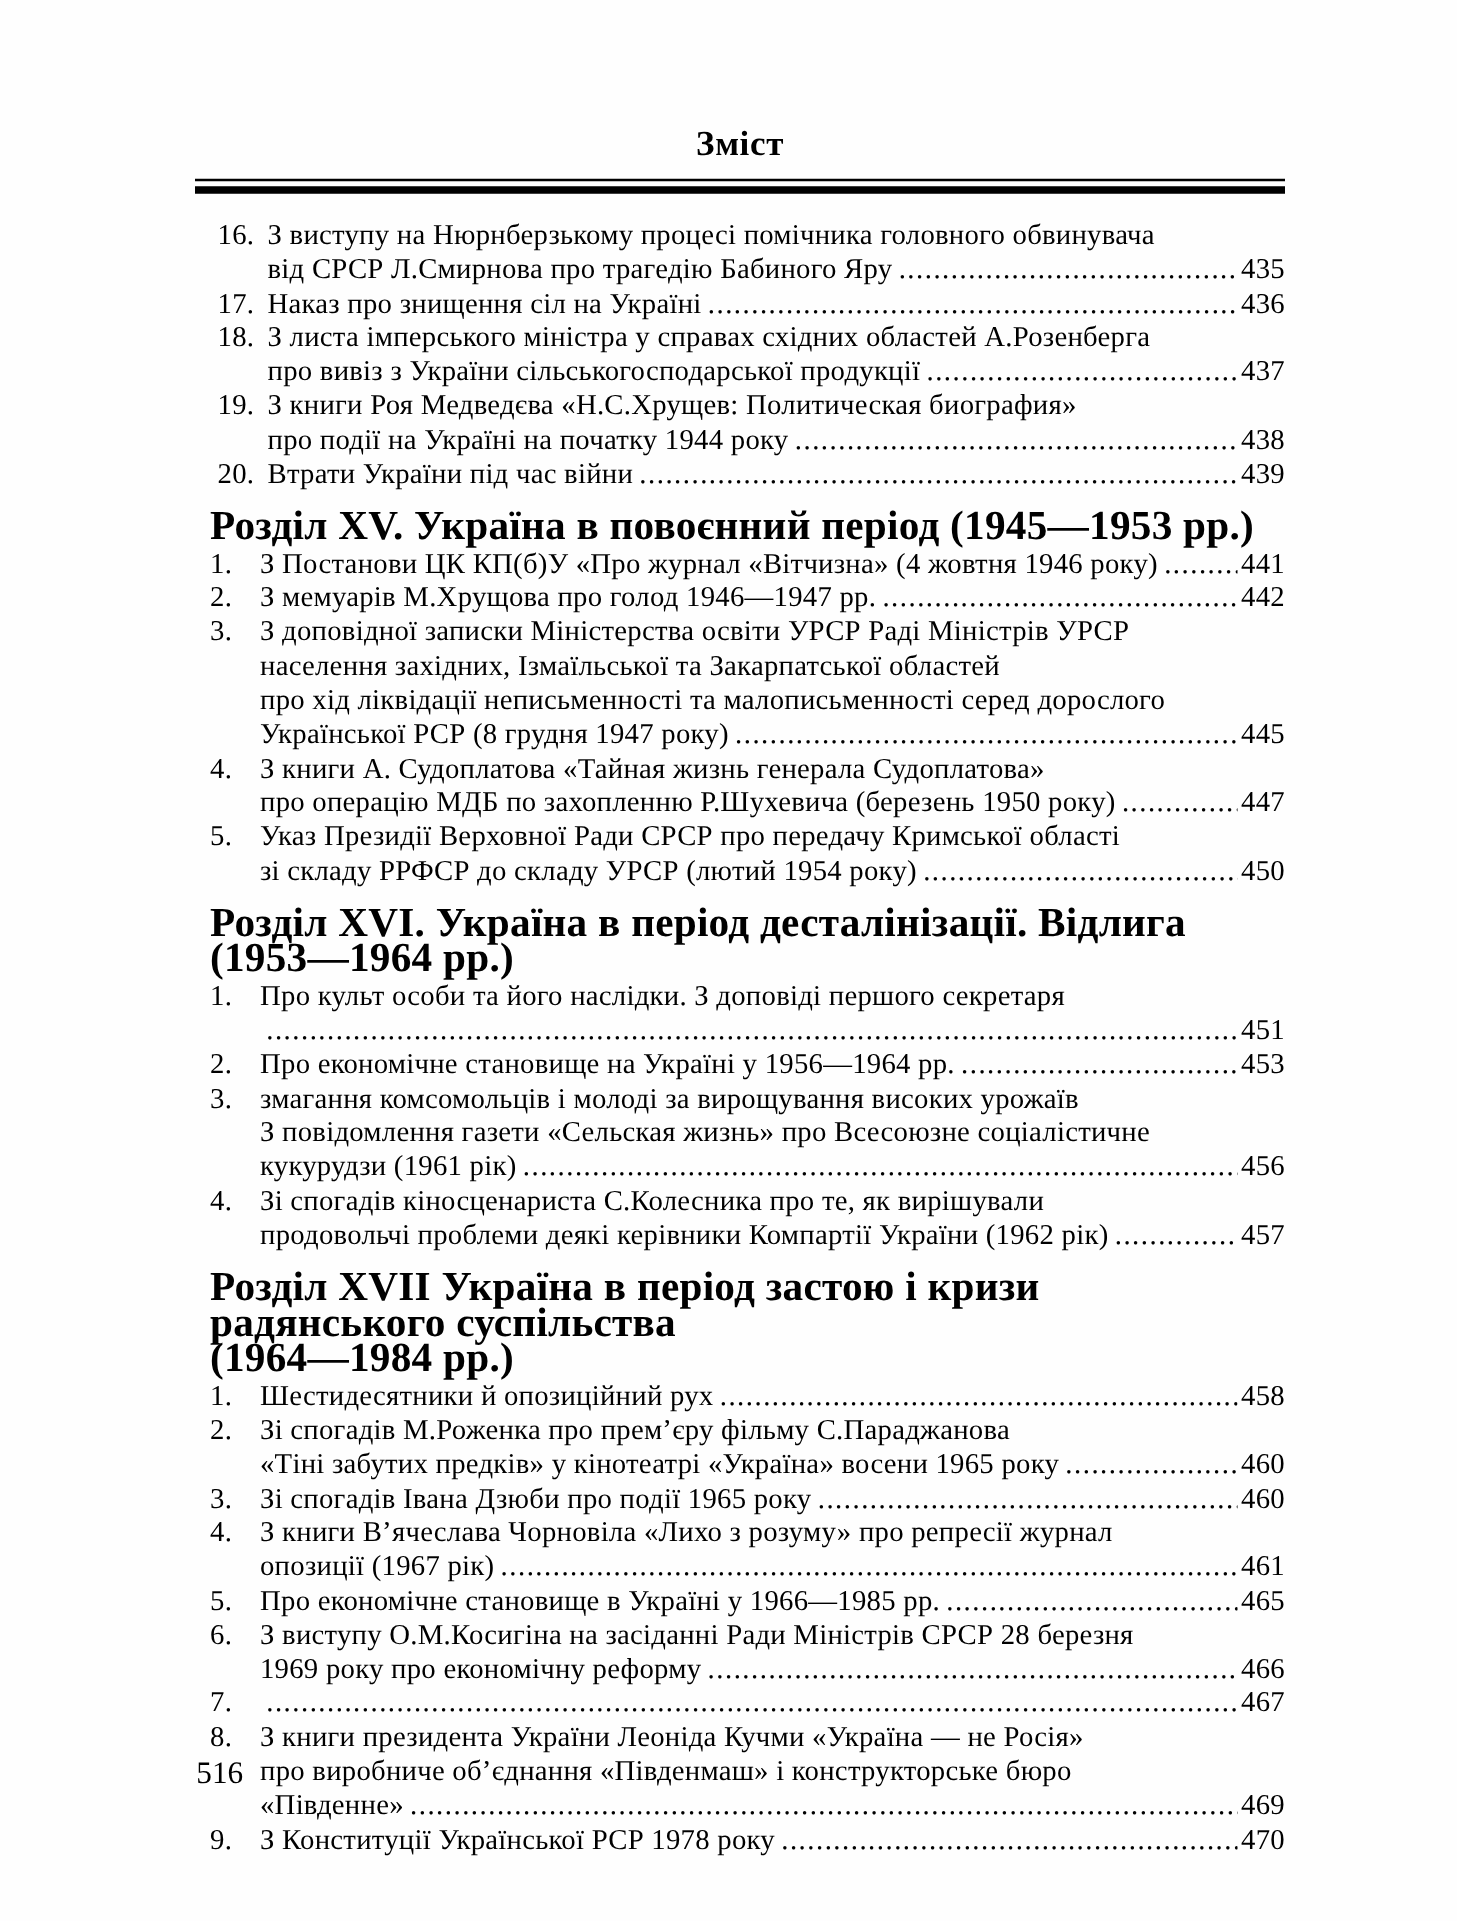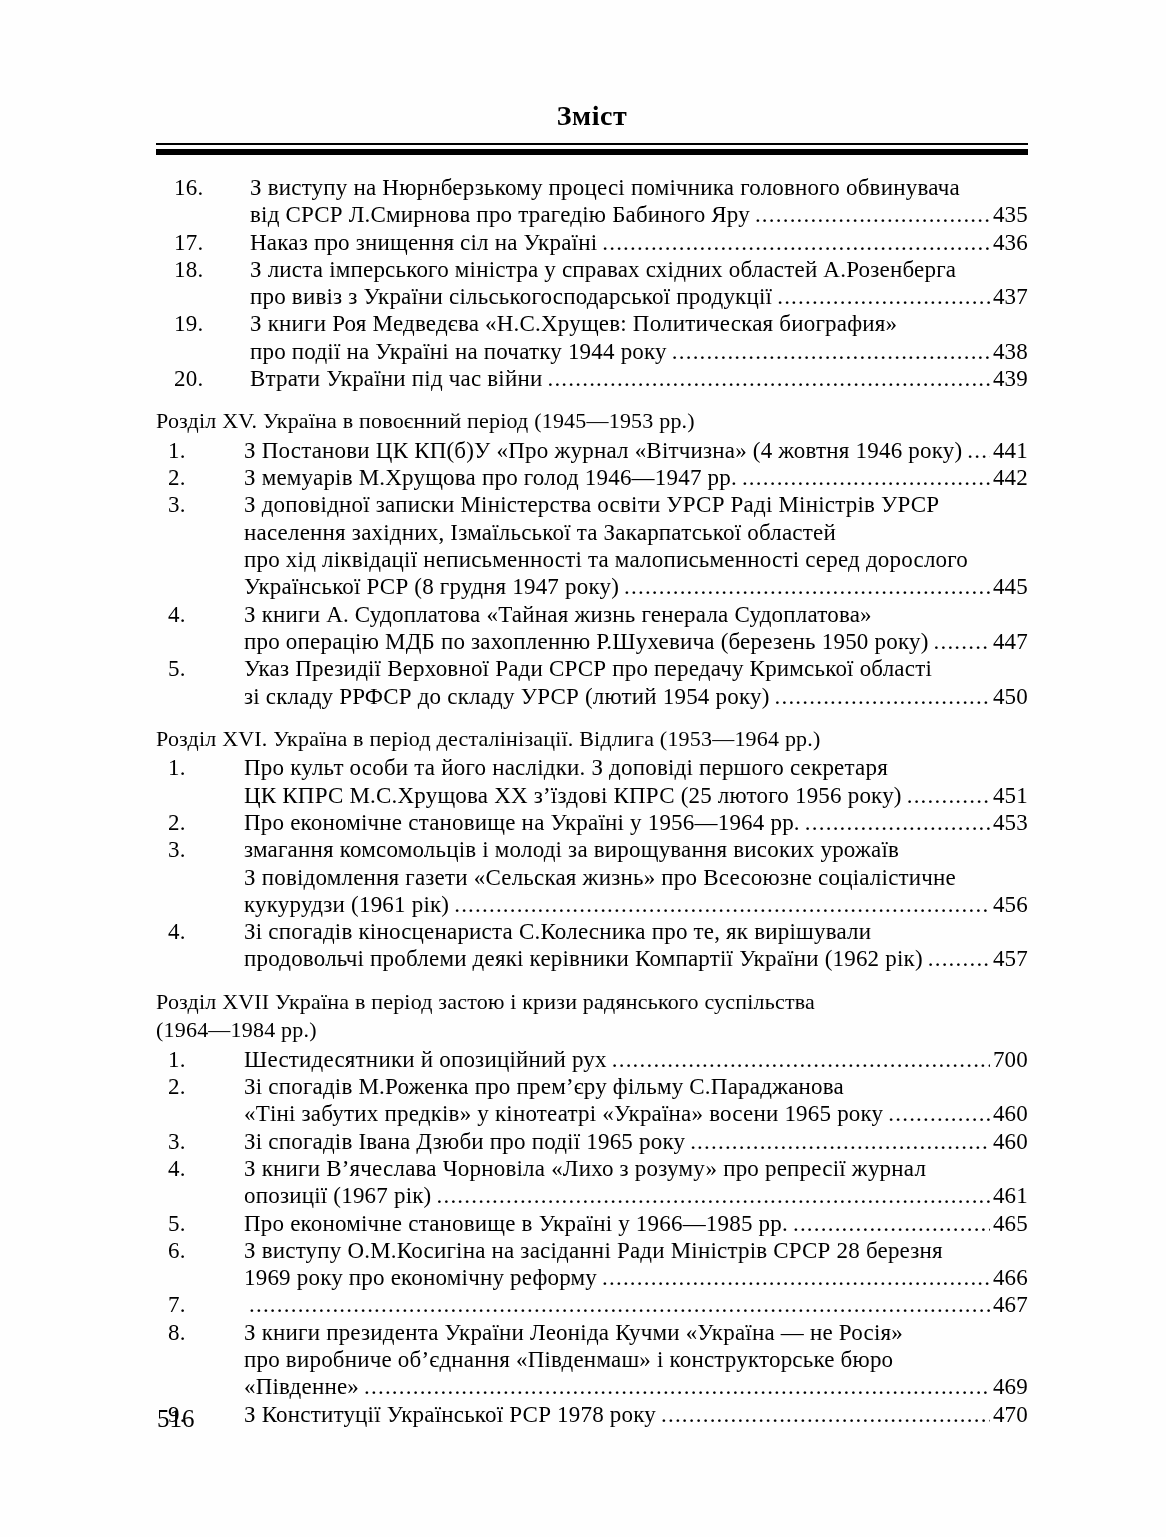--- a/index.html
+++ b/index.html
@@ -25,27 +25,27 @@
   .double-rule {
     border-top: 2px solid #000;
     border-bottom: 6px solid #000;
     height: 4px;
     margin: 0;
   }
   .toc { margin-top: 19px; font-size: 23px; letter-spacing: 0.2px; }
   .toc-list { margin: 0; }
   .section { margin-top: 15px; }
   .section-heading {
-    font-weight: normal;
-    font-size: 22px;
+    font-weight: bold;
+    font-size: 33px;
     line-height: 28.5px;
-    margin: 0 0 1px 0;
+    margin: 0 0 1px 12px;
     letter-spacing: 0.2px;
   }
-  .entry { display: flex; align-items: flex-start; gap: 36px; }
+  .entry { display: flex; align-items: flex-start; }
   .entry .num {
     flex: 0 0 58px;
     box-sizing: border-box;
     padding-left: 18px;
     line-height: 27.3px;
     white-space: nowrap;
   }
   .section .entry .num {
     flex: 0 0 52px;
     padding-left: 12px;
@@ -201,21 +201,20 @@
       <div class="section">
         <div class="section-heading">
           <div class="heading-line">Розділ XVI. Україна в період десталінізації. Відлига (1953—1964 рр.)</div>
         </div>
         <div class="toc-list">
           <div class="entry">
             <span class="num">1.</span>
             <div class="body">
               <div class="line">Про культ особи та його наслідки. З доповіді першого секретаря</div>
               <div class="line last">
-                <span class="txt">ЦК КПРС М.С.Хрущова XX з’їздові КПРС (25 лютого 1956 року)</span>
                 <span class="leader"></span>
                 <span class="pg">451</span>
               </div>
             </div>
           </div>
           <div class="entry">
             <span class="num">2.</span>
             <div class="body">
               <div class="line last">
                 <span class="txt">Про економічне становище на Україні у 1956—1964 рр.</span>
@@ -254,21 +253,21 @@
           <div class="heading-line">Розділ XVII Україна в період застою і кризи радянського суспільства</div>
           <div class="heading-line">(1964—1984 рр.)</div>
         </div>
         <div class="toc-list">
           <div class="entry">
             <span class="num">1.</span>
             <div class="body">
               <div class="line last">
                 <span class="txt">Шестидесятники й опозиційний рух</span>
                 <span class="leader"></span>
-                <span class="pg">700</span>
+                <span class="pg">458</span>
               </div>
             </div>
           </div>
           <div class="entry">
             <span class="num">2.</span>
             <div class="body">
               <div class="line">Зі спогадів М.Роженка про прем’єру фільму С.Параджанова</div>
               <div class="line last">
                 <span class="txt">«Тіні забутих предків» у кінотеатрі «Україна» восени 1965 року</span>
                 <span class="leader"></span>

